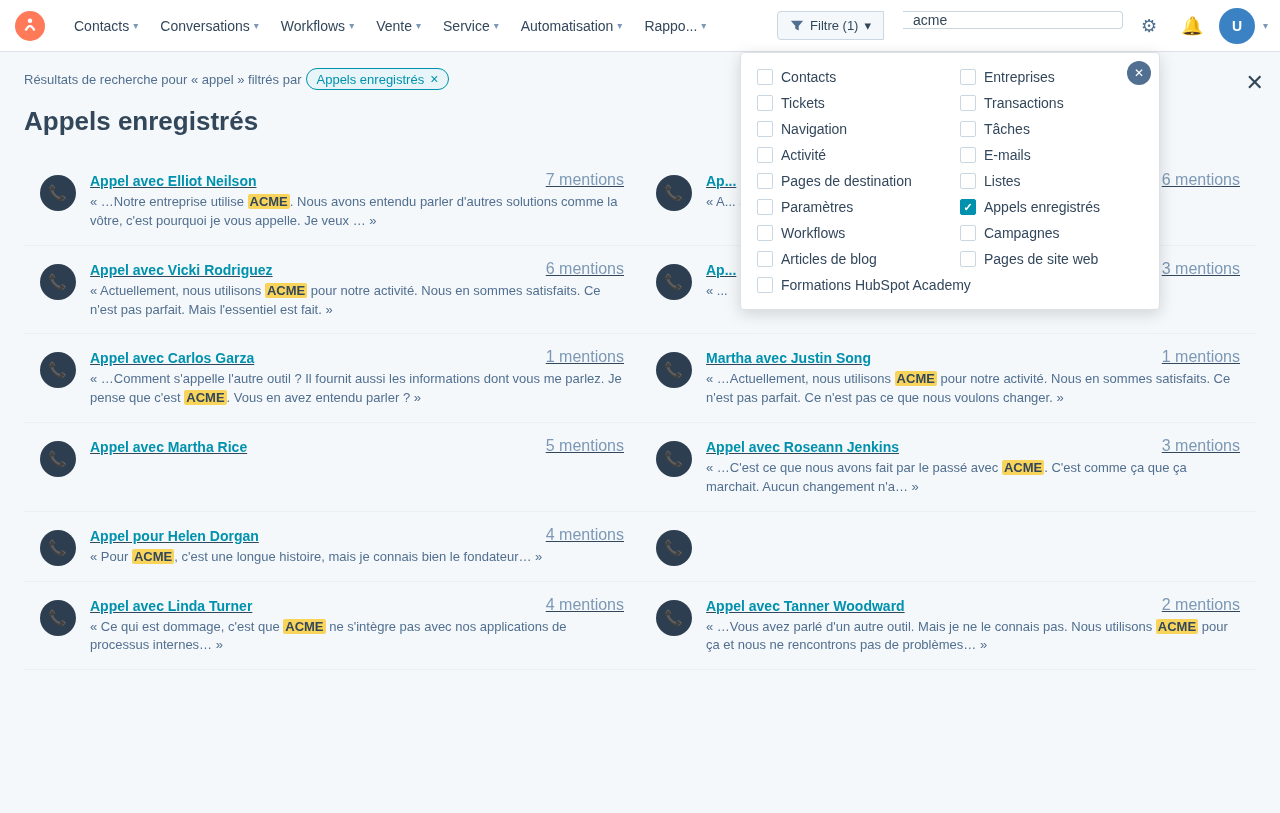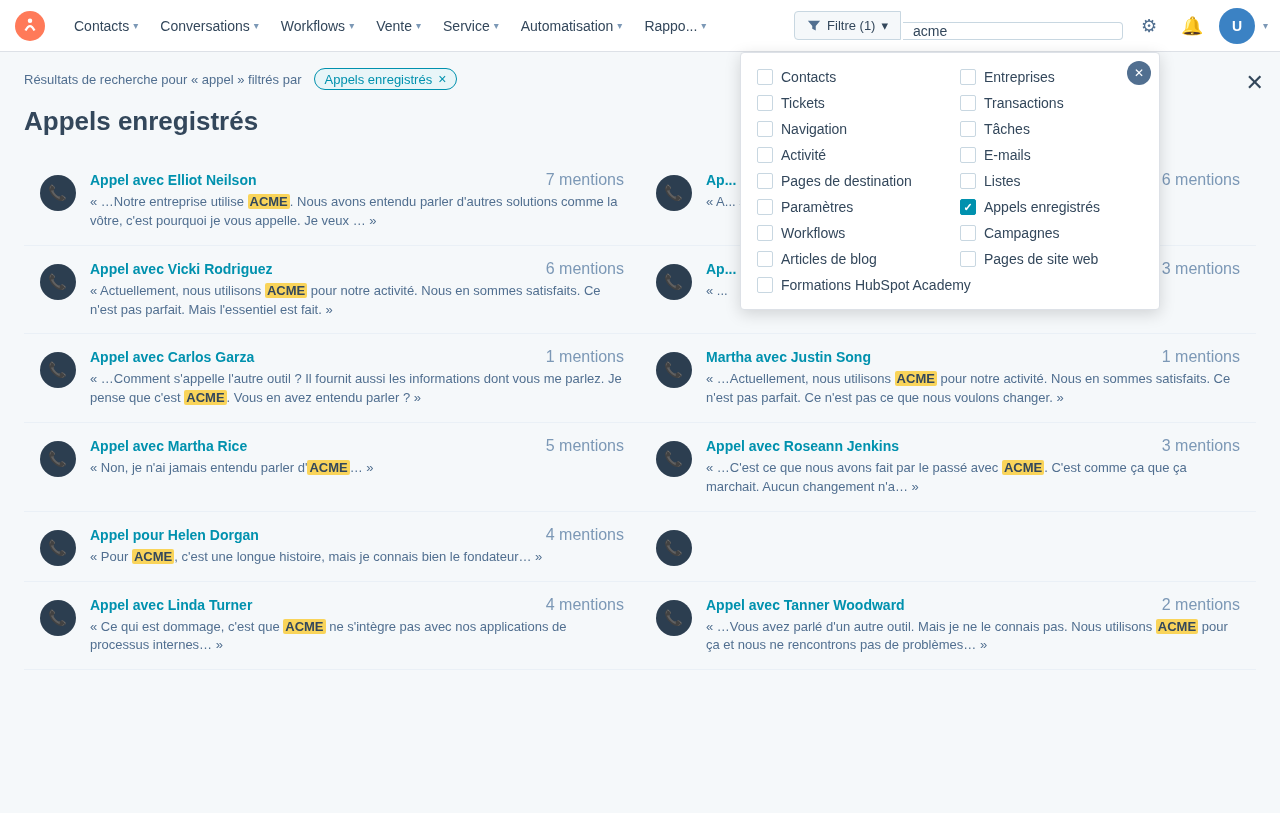--- a/index.html
+++ b/index.html
@@ -19,21 +19,21 @@
       display: flex; align-items: center; gap: 2px; flex: 1;
     }
     .nav-item {
       display: flex; align-items: center; padding: 6px 10px;
       color: #33475b; font-size: 14px; cursor: pointer;
       border-radius: 4px; white-space: nowrap;
     }
     .nav-item .chevron { margin-left: 4px; font-size: 10px; color: #7c98b6; }
 
     .search-area {
-      display: flex; align-items: flex-end; gap: 2px; margin-left: auto;
+      display: flex; align-items: flex-start; gap: 19px; margin-left: auto;
     }
     .filter-btn {
       display: flex; align-items: center; gap: 6px;
       background: #f5f8fa; border: 1px solid #c8d7e1;
       border-radius: 4px 0 0 4px; padding: 6px 12px;
       font-size: 13px; color: #33475b; cursor: pointer; white-space: nowrap;
     }
     .filter-btn svg { color: #516f90; }
     .search-input-wrapper {
       display: flex; align-items: center;
@@ -99,21 +99,21 @@
       position: absolute; top: 70px; right: 16px;
       background: none; border: none; cursor: pointer;
       font-size: 22px; color: #33475b; z-index: 150;
     }
 
     
     .content-area {
       padding: 16px 24px;
     }
     .breadcrumb-bar {
-      display: flex; align-items: center; gap: 12px;
+      display: flex; align-items: center; gap: 4px;
       margin-bottom: 16px; font-size: 13px; color: #516f90;
     }
     .filter-tag {
       display: inline-flex; align-items: center; gap: 6px;
       background: #e8f5f8; border: 1px solid #0091ae;
       border-radius: 12px; padding: 2px 10px; font-size: 13px; color: #0091ae;
     }
     .filter-tag-x { cursor: pointer; font-size: 14px; color: #0091ae; }
 
     .page-title {
@@ -128,22 +128,23 @@
       display: flex; align-items: flex-start; gap: 14px;
       padding: 14px 16px; border-bottom: 1px solid #eaf0f6; cursor: pointer;
     }
     .phone-icon {
       width: 36px; height: 36px; border-radius: 50%; background: #2c3e50;
       display: flex; align-items: center; justify-content: center;
       color: #fff; font-size: 15px; flex-shrink: 0; margin-top: 4px;
     }
     .result-content { flex: 1; }
     .result-header {
-      display: flex; justify-content: space-between; align-items: center;
+      display: flex; justify-content: space-between; align-items: flex-end;
       margin-bottom: 4px;
+      text-decoration: underline;
     }
     .result-title {
       font-size: 14px; font-weight: 600; color: #0091ae; cursor: pointer;
     }
     .result-mentions {
       font-size: 16px; color: #7c98b6; white-space: nowrap; margin-left: 8px;
     }
     .result-excerpt {
       font-size: 13px; color: #516f90; line-height: 1.45;
     }
@@ -393,23 +394,20 @@
       </div>
     </div>
 
     <div class="result-item">
       <div class="phone-icon">📞</div>
       <div class="result-content">
         <div class="result-header">
           <span class="result-title">Appel avec Martha Rice</span>
           <span class="result-mentions">5 mentions</span>
         </div>
-        <div class="result-excerpt">
-          « Non, je n'ai jamais entendu parler d'<span class="highlight">ACME</span>… »
-        </div>
       </div>
     </div>
 
     <div class="result-item">
       <div class="phone-icon">📞</div>
       <div class="result-content">
         <div class="result-header">
           <span class="result-title">Appel avec Roseann Jenkins</span>
           <span class="result-mentions">3 mentions</span>
         </div>

